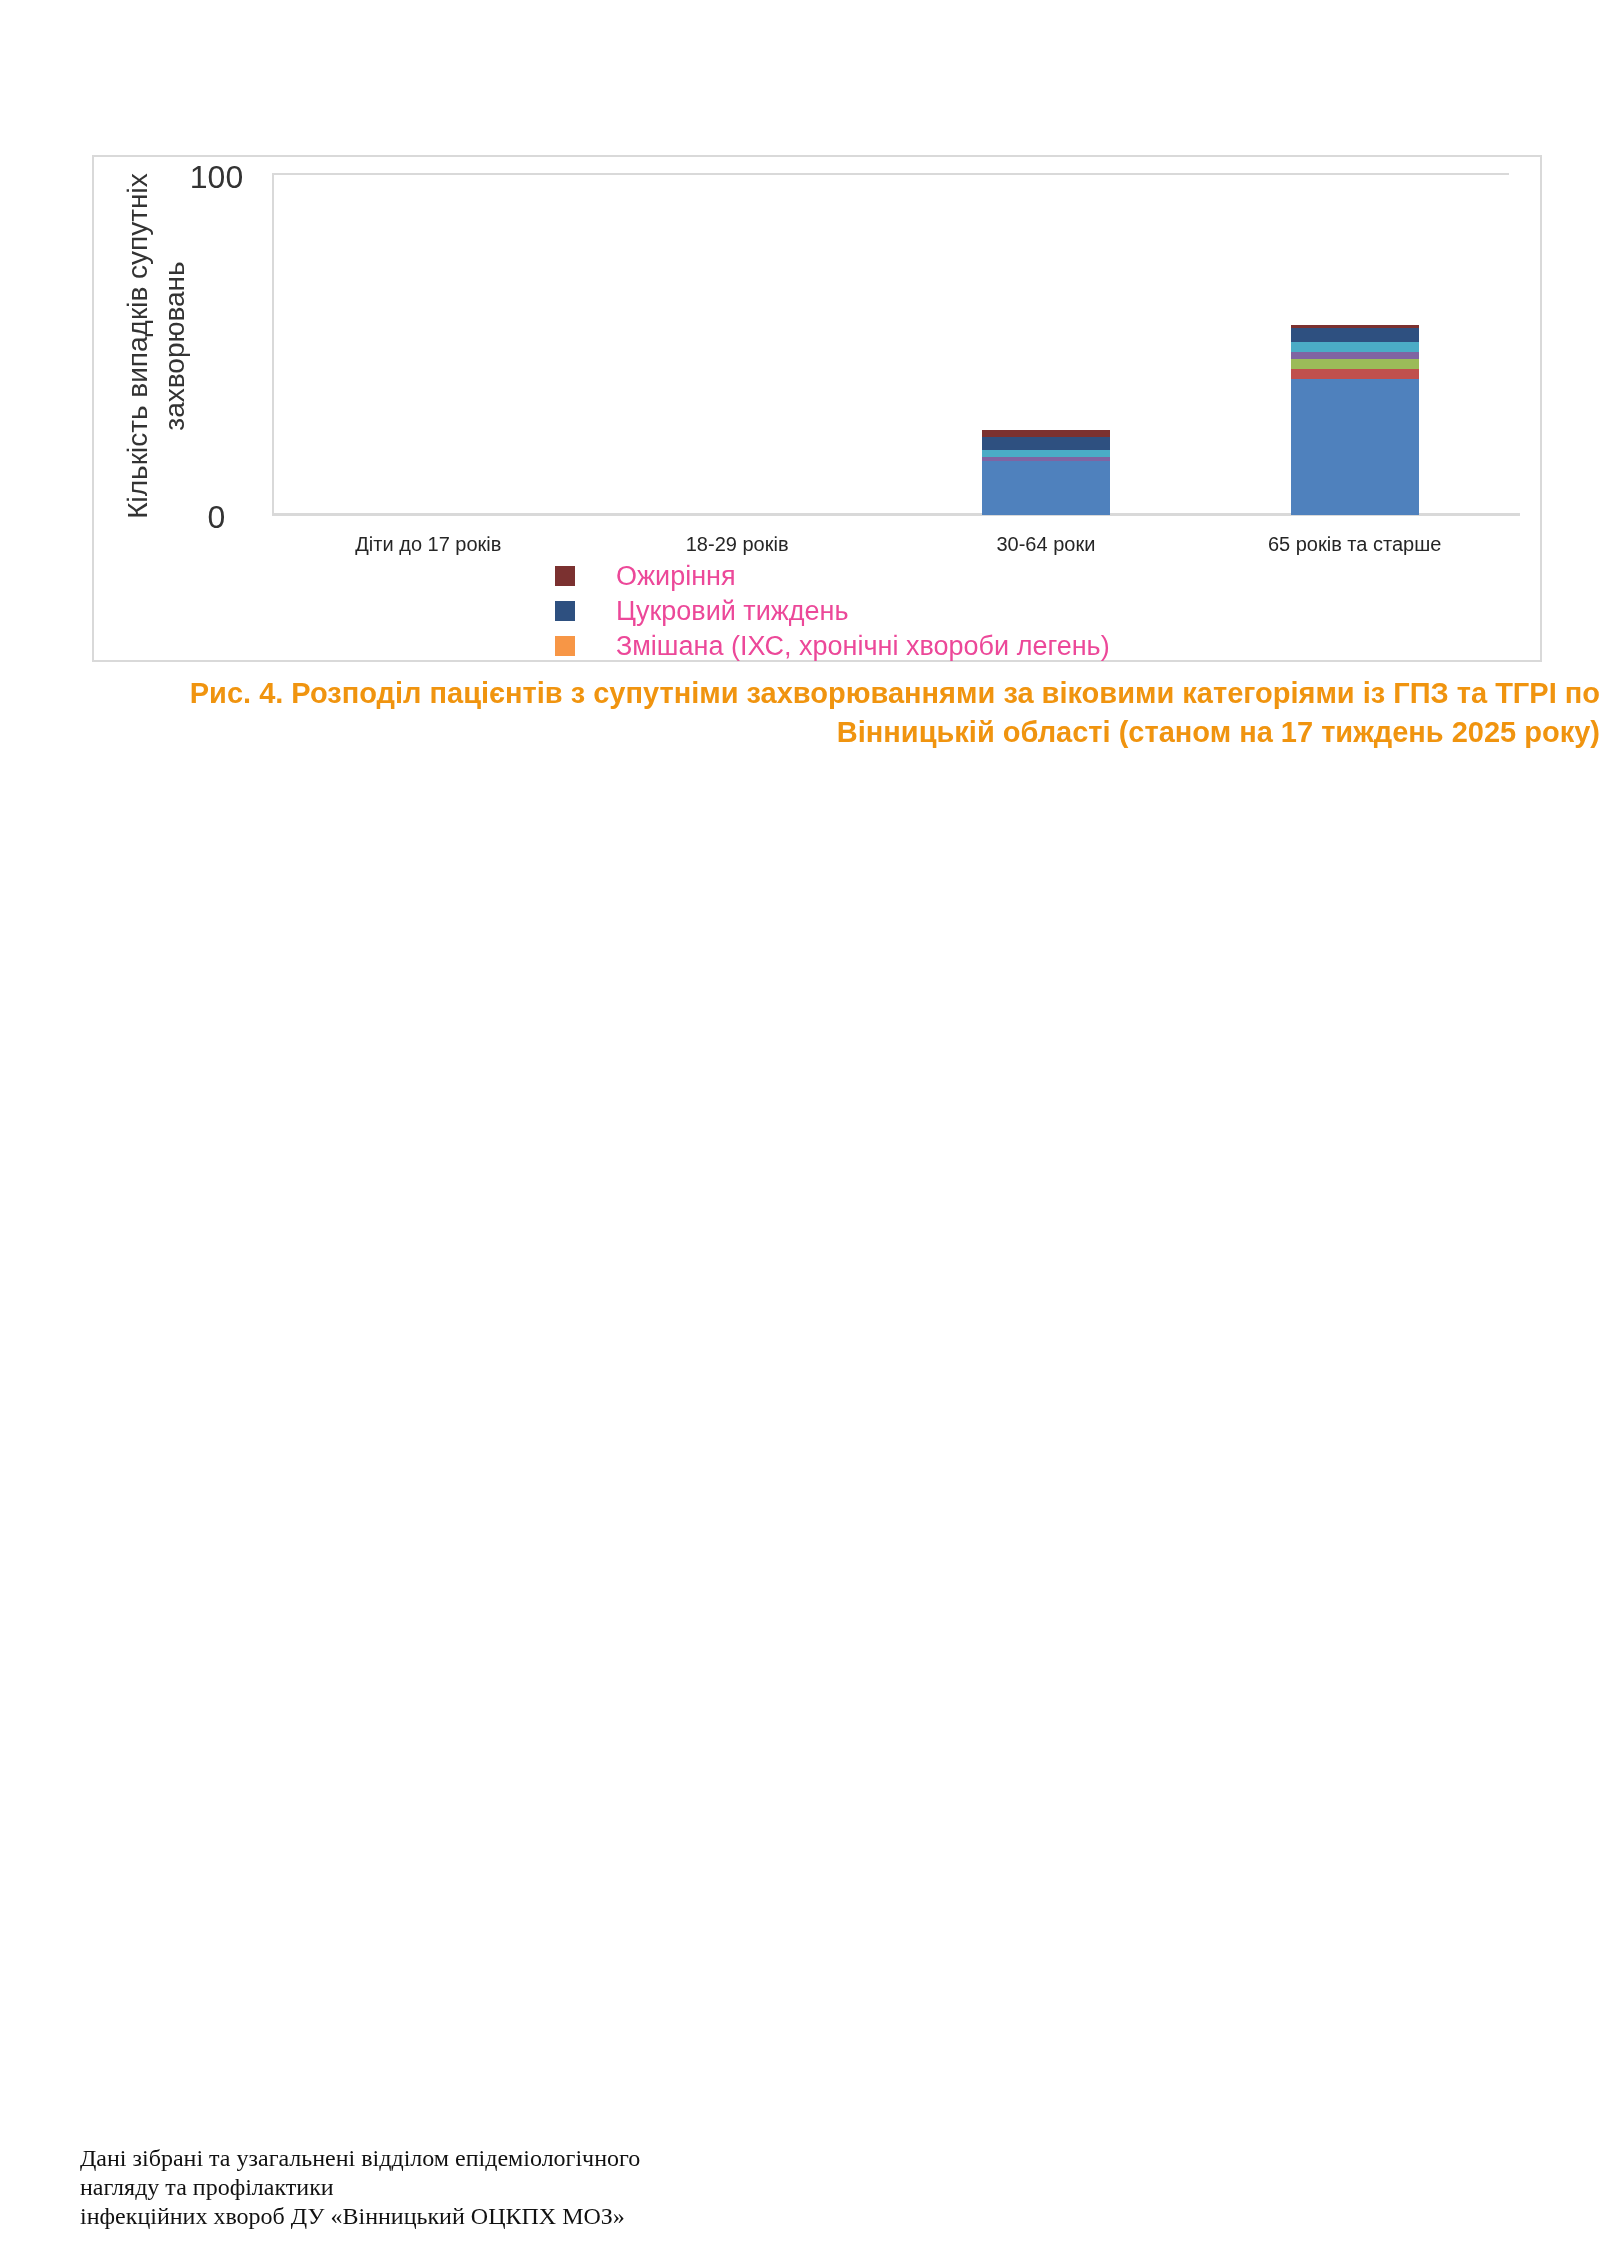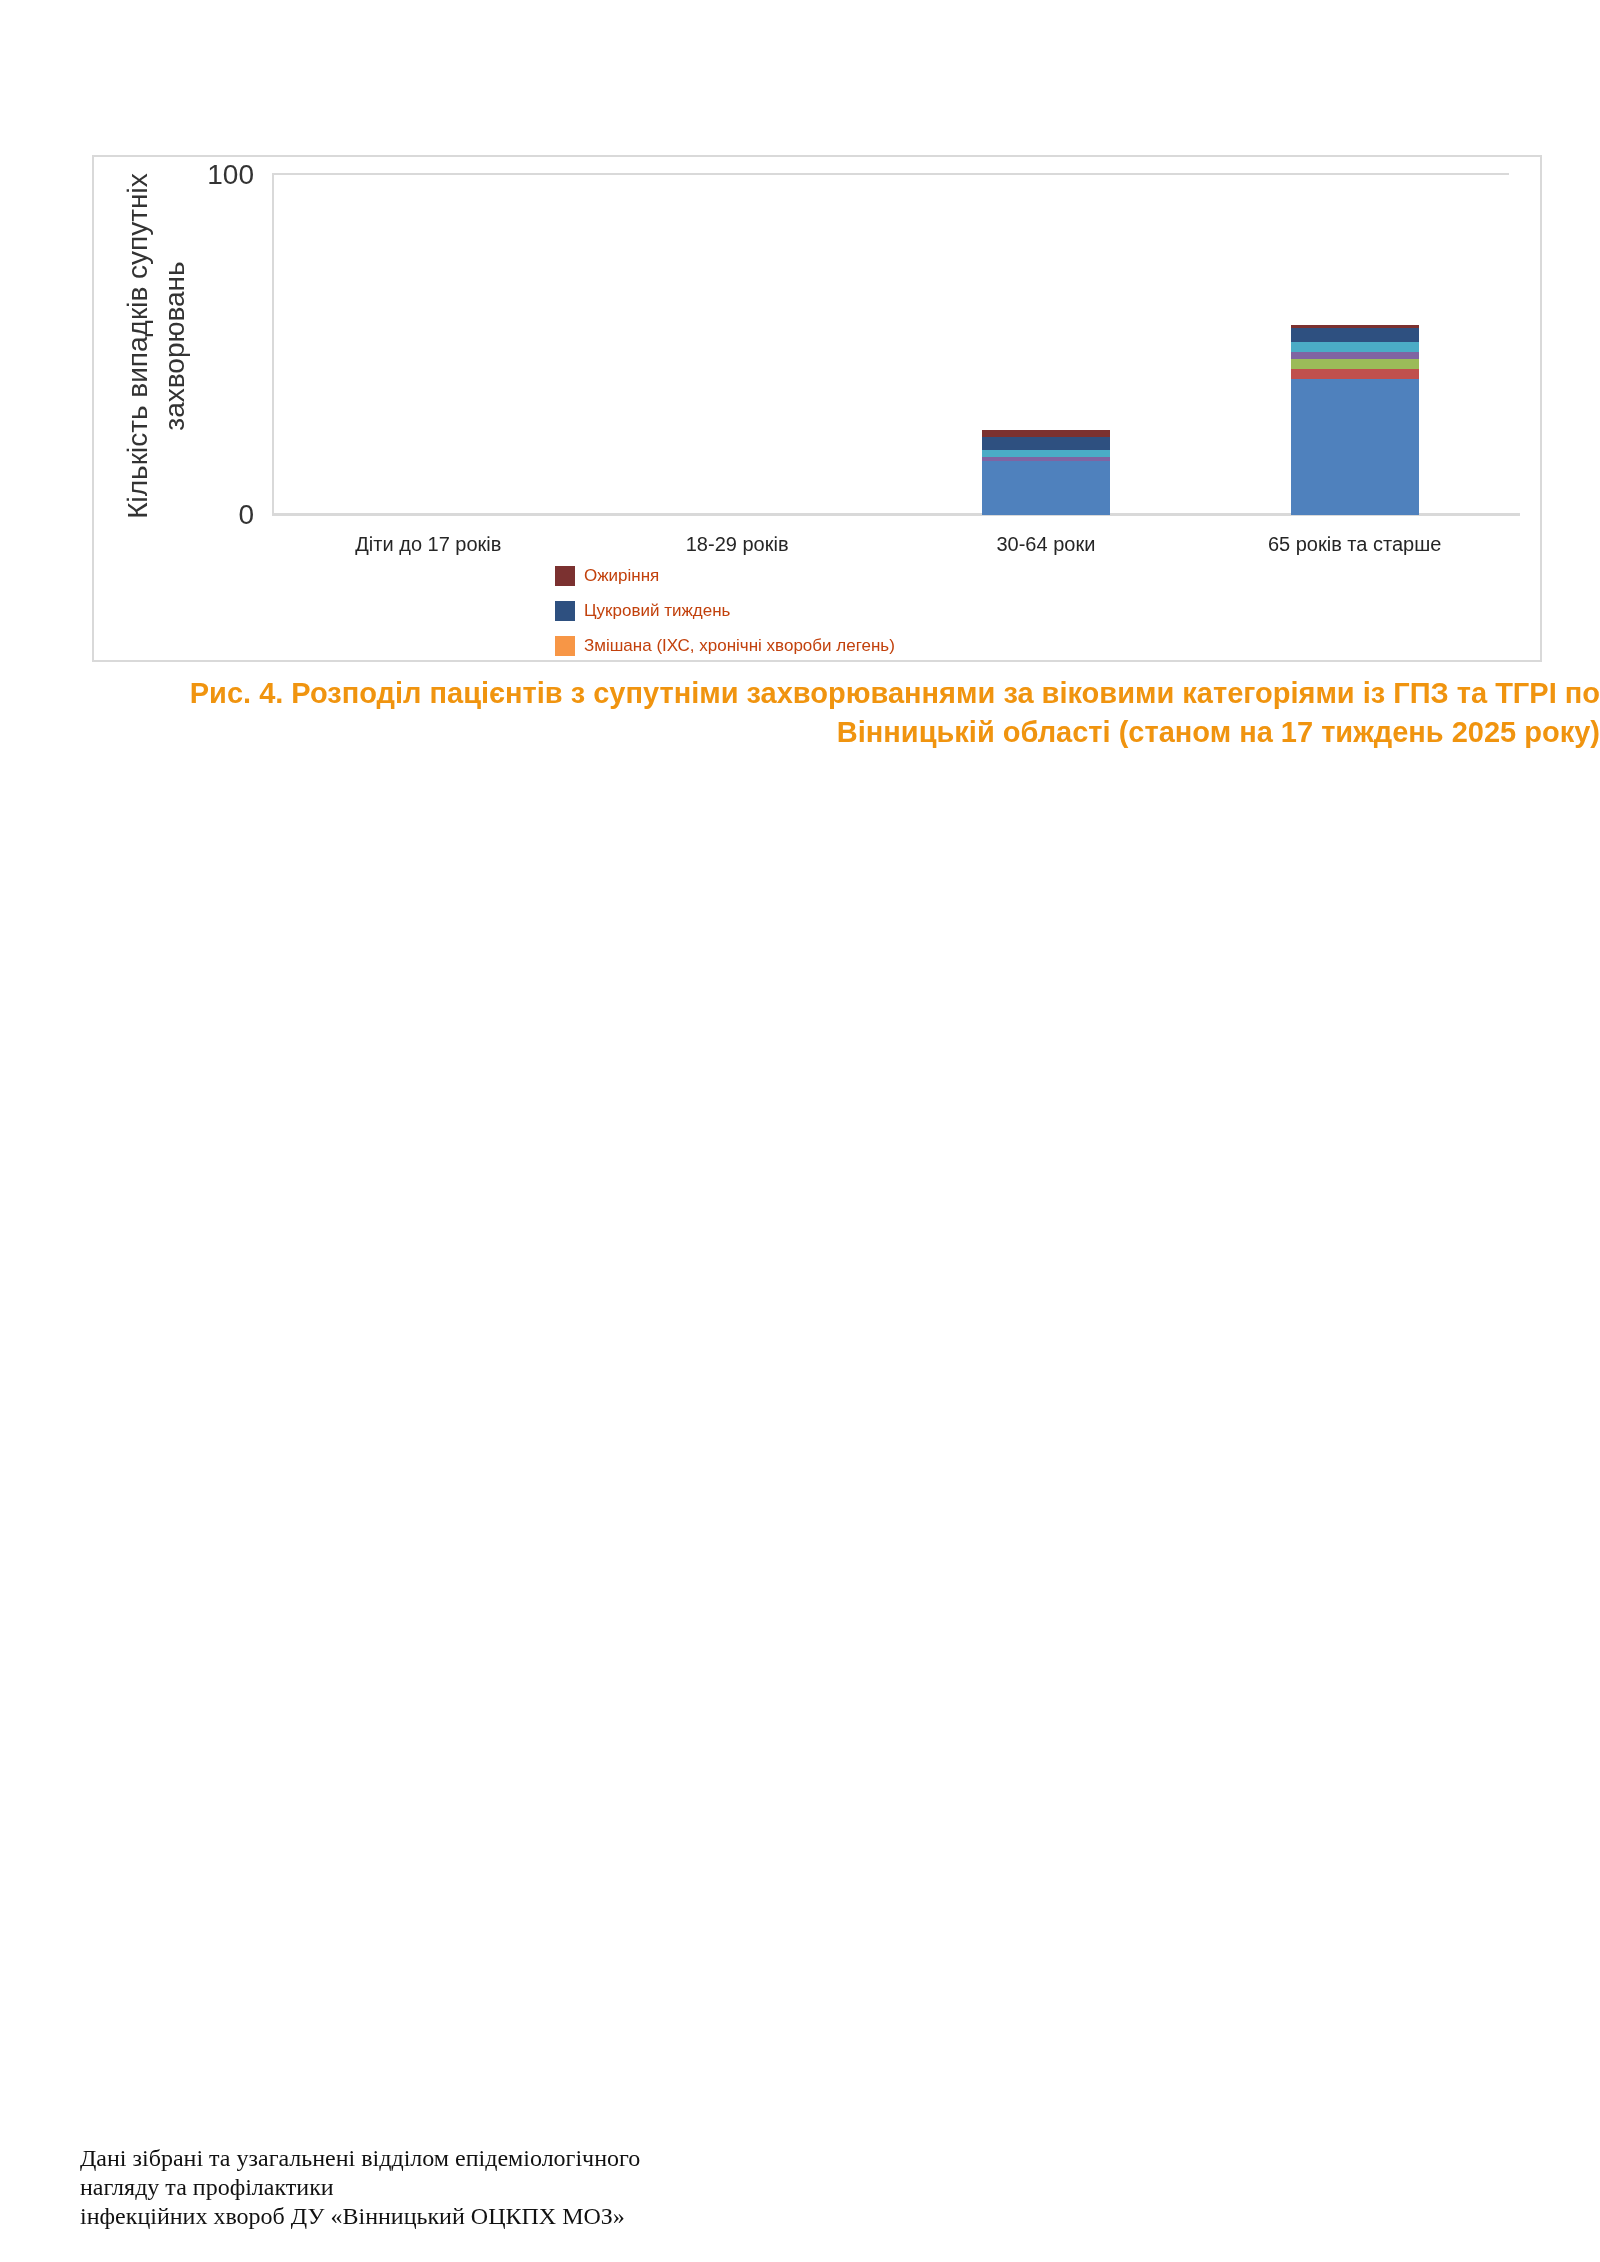--- a/index.html
+++ b/index.html
@@ -14,43 +14,43 @@
     position:absolute; left:92px; top:155px; width:1450px; height:507px;
     background:#ffffff; border:2px solid #d9d9d9;
   }
   .y-title {
     position:absolute; left:-112px; top:152px; width:348px; height:74px;
     transform:rotate(-90deg);
     font-size:28px; line-height:37px; text-align:center; color:#333333;
     white-space:nowrap;
   }
   .ytick {
-    position:absolute; left:85px; width:75px; text-align:right;
-    font-size:28px; color:#333333;
+    position:absolute; left:85px; width:75px; text-align:center;
+    font-size:32px; color:#333333;
   }
   .ytick.top { top:2px; }
   .ytick.bottom { top:342px; }
 
   .gridline-top { position:absolute; left:180px; top:16px; width:1235px; height:2px; background:#d9d9d9; }
   .y-axis-line  { position:absolute; left:178px; top:16px; width:2px;  height:342px; background:#d9d9d9; }
   .x-axis-line  { position:absolute; left:178px; top:356px; width:1248px; height:3px; background:#d9d9d9; }
 
   .plot-area { position:absolute; left:180px; top:18px; width:1235px; height:340px; }
   .seg { position:absolute; }
 
   .cat-row {
     position:absolute; left:180px; top:376px; width:1235px; height:32px;
     display:flex;
   }
   .cat-cell { flex:1; text-align:center; font-size:20px; color:#262626; white-space:nowrap; }
 
   .legend { position:absolute; left:461px; top:406px; }
   .legend-row { display:flex; align-items:center; height:26px; margin-bottom:9px; }
   .legend-swatch { width:20px; height:20px; margin-right:9px; flex:0 0 auto; }
-  .legend-label { font-size:17px; color:#c2410c; white-space:nowrap; }
+  .legend-label { font-size:27px; color:#ec4899; white-space:nowrap;margin-left:32px; }
 
   
   .caption {
     position:absolute; left:0; top:674px; width:1600px; text-align:right;
     font-weight:bold; font-size:29px; line-height:39px;
   }
 
   
   .footer {
     position:absolute; left:80px; top:2120px; width:640px;

